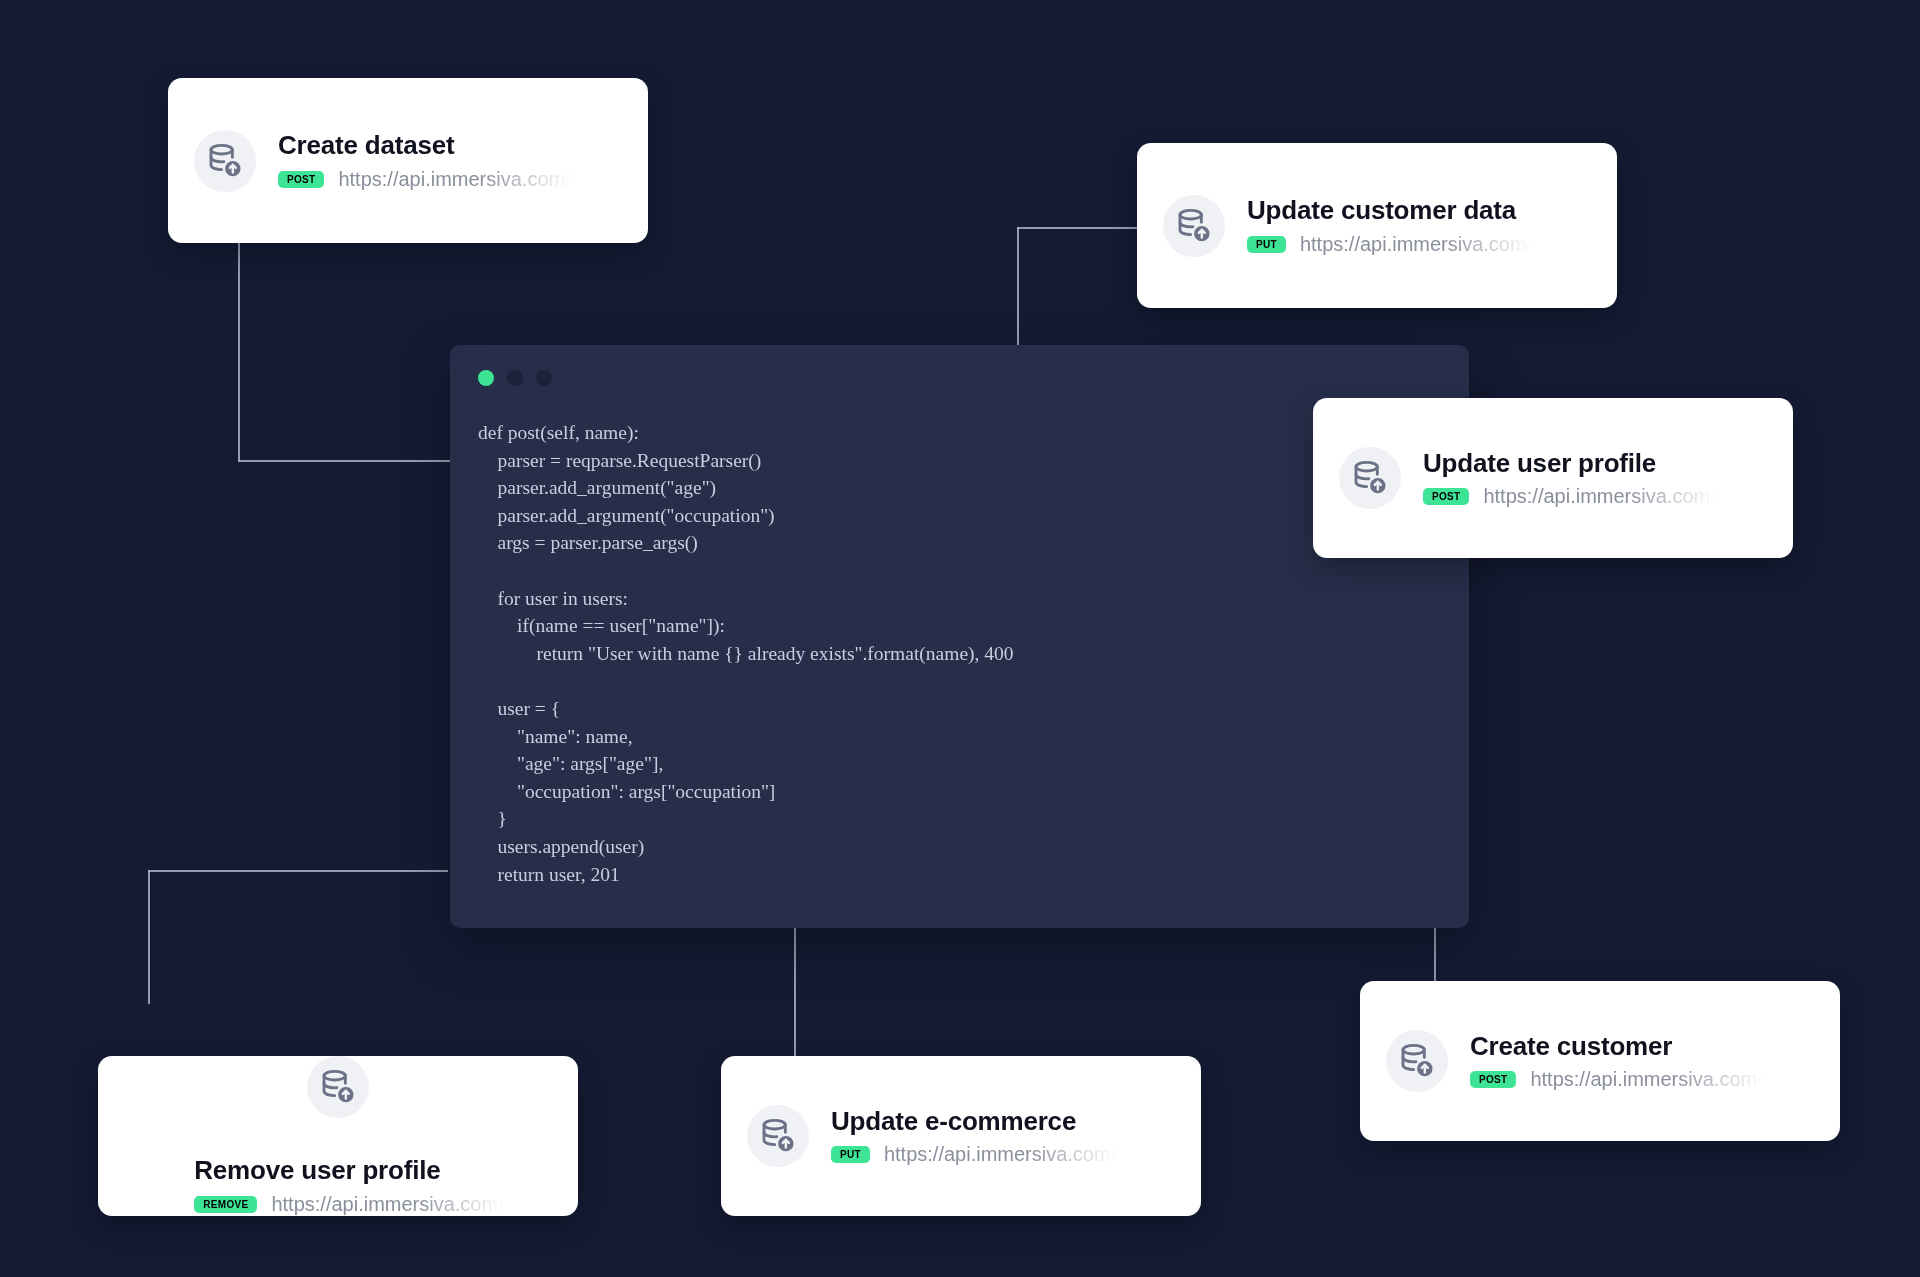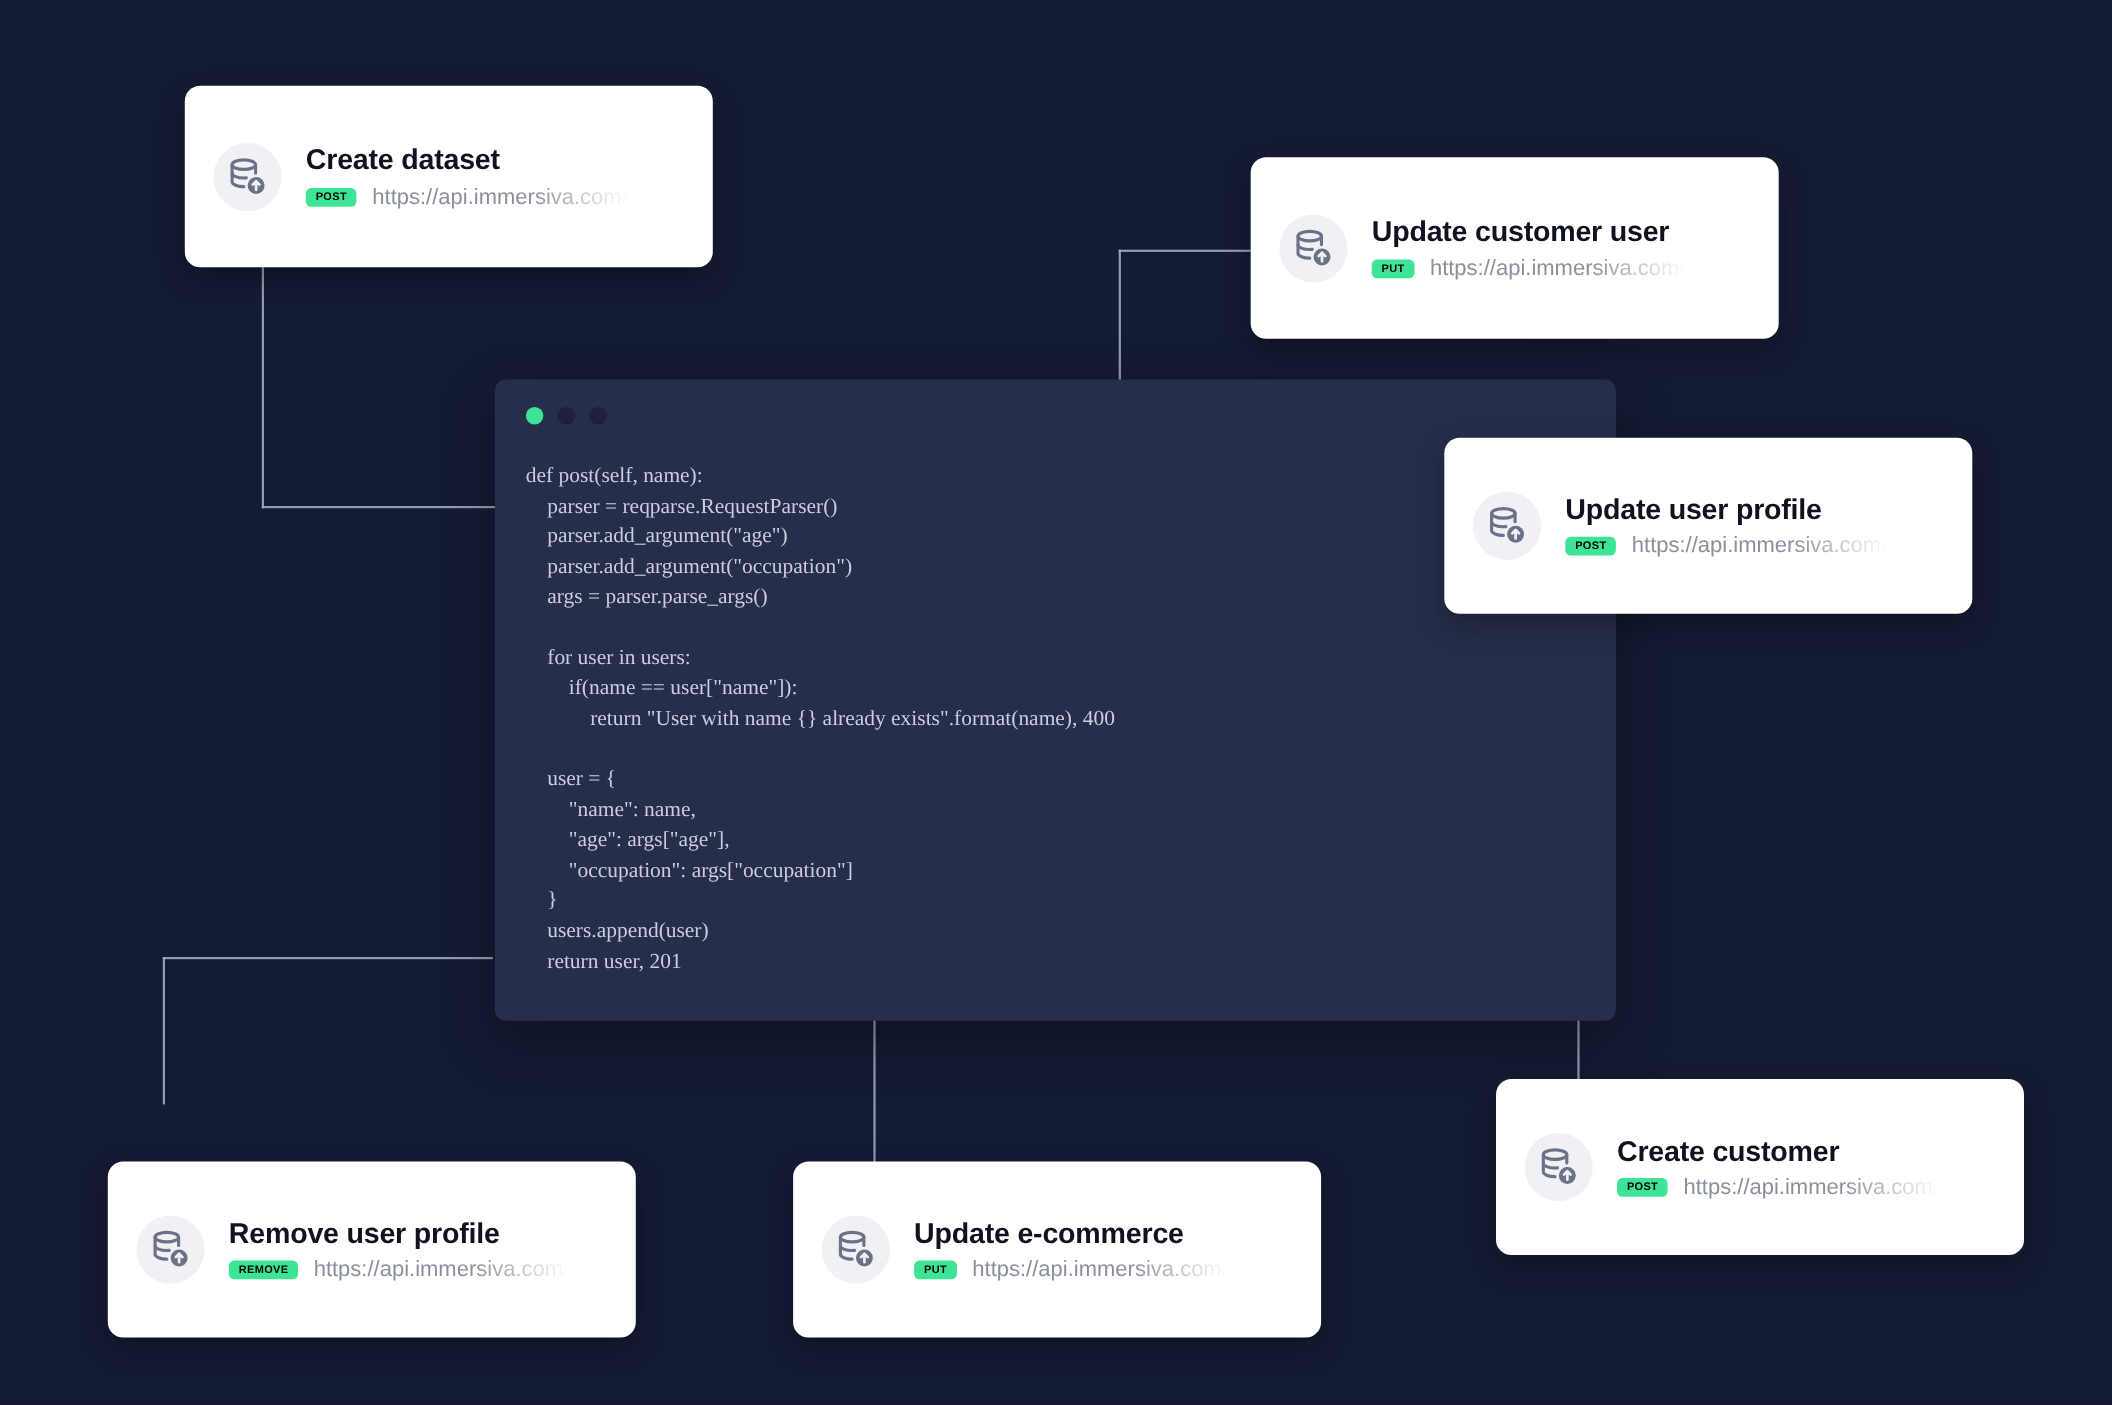--- a/index.html
+++ b/index.html
@@ -167,21 +167,21 @@
       <svg viewBox="0 0 24 24" fill="none" stroke="#6b7287" stroke-width="1.7" stroke-linecap="round" stroke-linejoin="round">
         <ellipse cx="10" cy="5.2" rx="6.4" ry="2.6"></ellipse>
         <path d="M3.6 5.2v9.4c0 1.44 2.87 2.6 6.4 2.6"></path>
         <path d="M16.4 5.2v4.6"></path>
         <path d="M3.6 9.9c0 1.44 2.87 2.6 6.4 2.6 .46 0 .9-.02 1.33-.06"></path>
         <circle cx="16.7" cy="16.6" r="4.6" fill="#6b7287" stroke="none"></circle>
         <path d="M16.7 18.9v-4.6M14.9 16.1l1.8-1.8 1.8 1.8" stroke="#f0f1f4" stroke-width="1.5"></path>
       </svg>
     </div>
     <div class="card-body">
-      <div class="card-title">Update customer user</div>
+      <div class="card-title">Update customer data</div>
       <div class="card-sub">
         <span class="method">PUT</span>
         <span class="url">https://api.immersiva.com/</span>
       </div>
     </div>
   </div>
 
   <div class="card" style="left:1313px; top:398px; width:480px; height:160px; padding:0 26px;">
     <div class="icon-badge">
       <svg viewBox="0 0 24 24" fill="none" stroke="#6b7287" stroke-width="1.7" stroke-linecap="round" stroke-linejoin="round">
@@ -195,21 +195,21 @@
     </div>
     <div class="card-body">
       <div class="card-title">Update user profile</div>
       <div class="card-sub">
         <span class="method">POST</span>
         <span class="url">https://api.immersiva.com/</span>
       </div>
     </div>
   </div>
 
-  <div class="card" style="left:98px; top:1056px; width:480px; height:160px; padding:0 26px;">
+  <div class="card" style="left:98px; top:1056px; width:480px; height:160px; padding:0 26px;flex-direction:column;">
     <div class="icon-badge">
       <svg viewBox="0 0 24 24" fill="none" stroke="#6b7287" stroke-width="1.7" stroke-linecap="round" stroke-linejoin="round">
         <ellipse cx="10" cy="5.2" rx="6.4" ry="2.6"></ellipse>
         <path d="M3.6 5.2v9.4c0 1.44 2.87 2.6 6.4 2.6"></path>
         <path d="M16.4 5.2v4.6"></path>
         <path d="M3.6 9.9c0 1.44 2.87 2.6 6.4 2.6 .46 0 .9-.02 1.33-.06"></path>
         <circle cx="16.7" cy="16.6" r="4.6" fill="#6b7287" stroke="none"></circle>
         <path d="M16.7 18.9v-4.6M14.9 16.1l1.8-1.8 1.8 1.8" stroke="#f0f1f4" stroke-width="1.5"></path>
       </svg>
     </div>

